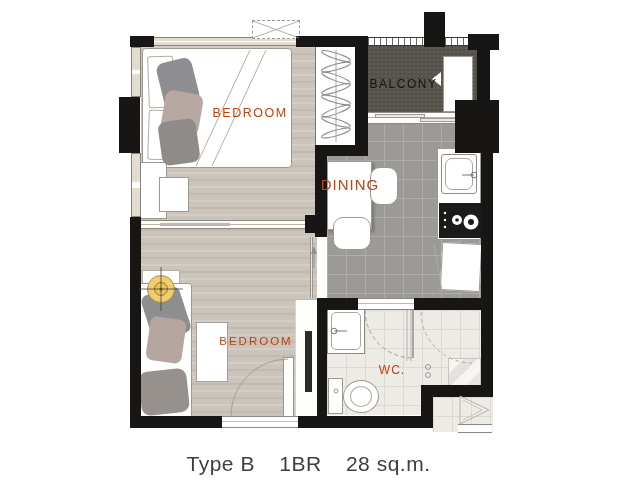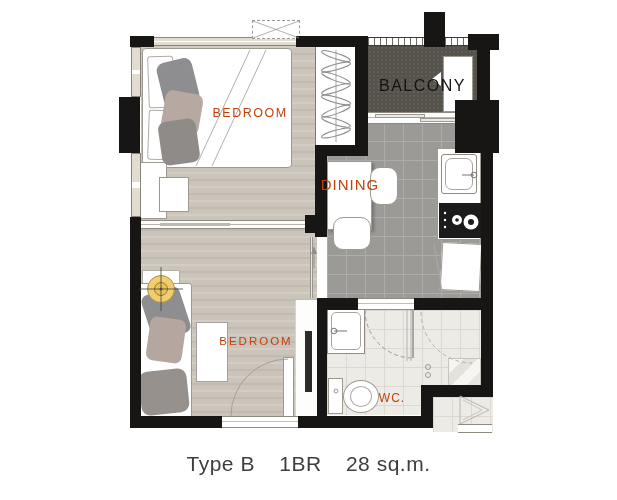--- a/index.html
+++ b/index.html
@@ -207,24 +207,24 @@
     <g stroke="#a59f96" fill="none" stroke-width="1">
       <path d="M231,416 A57,57 0 0 1 288,359"></path>
     </g>
     <g fill="none">
       <polygon points="460,396 489,410 460,424" stroke="#b8b4ad"></polygon>
       <polyline points="463,400 482,410 463,420" stroke="#c9c5be"></polyline>
     </g>
   </svg>
 
   <div class="room-label lbl" style="left:205px;top:106px;width:90px;font-size:12.5px;">BEDROOM</div>
-  <div class="room-label lbl" style="left:379px;top:77px;width:85px;font-size:16px;color:#14130f;">BALCONY</div>
+  <div class="room-label lbl" style="left:361px;top:77px;width:85px;font-size:12px;color:#14130f;">BALCONY</div>
   <div class="room-label lbl" style="left:315px;top:176px;width:70px;font-size:15px;letter-spacing:1px;">DINING</div>
   <div class="room-label lbl" style="left:216px;top:335px;width:80px;font-size:11.5px;letter-spacing:2px;">BEDROOM</div>
-  <div class="room-label lbl" style="left:367px;top:363px;width:50px;font-size:12px;letter-spacing:1px;margin-top:28px;">WC.</div>
+  <div class="room-label lbl" style="left:367px;top:363px;width:50px;font-size:12px;letter-spacing:1px;">WC.</div>
 
   <div class="caption">
     <span>Type B</span>
     <span>1BR</span>
     <span>28 sq.m.</span>
   </div>
 
 </div>
 
 </body></html>

